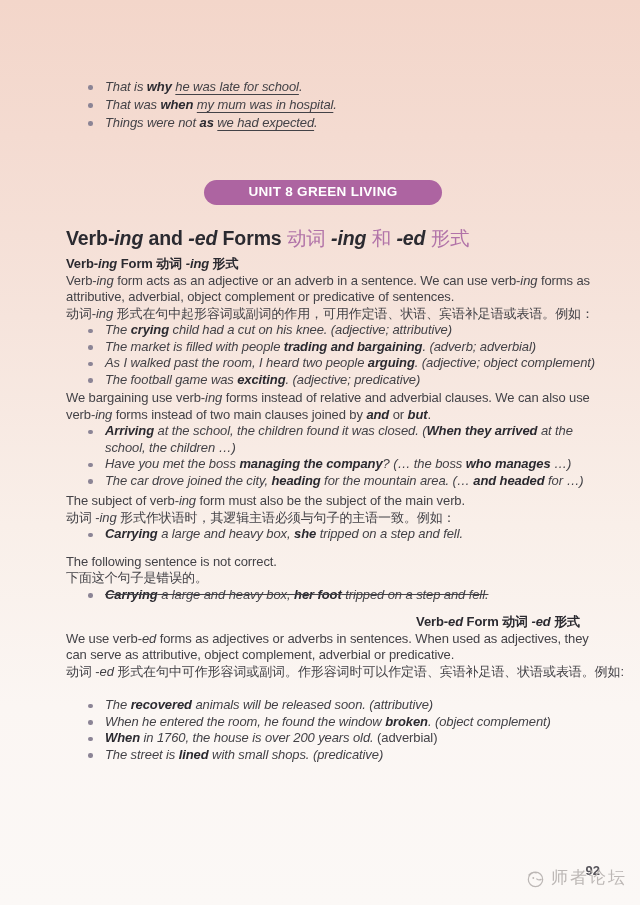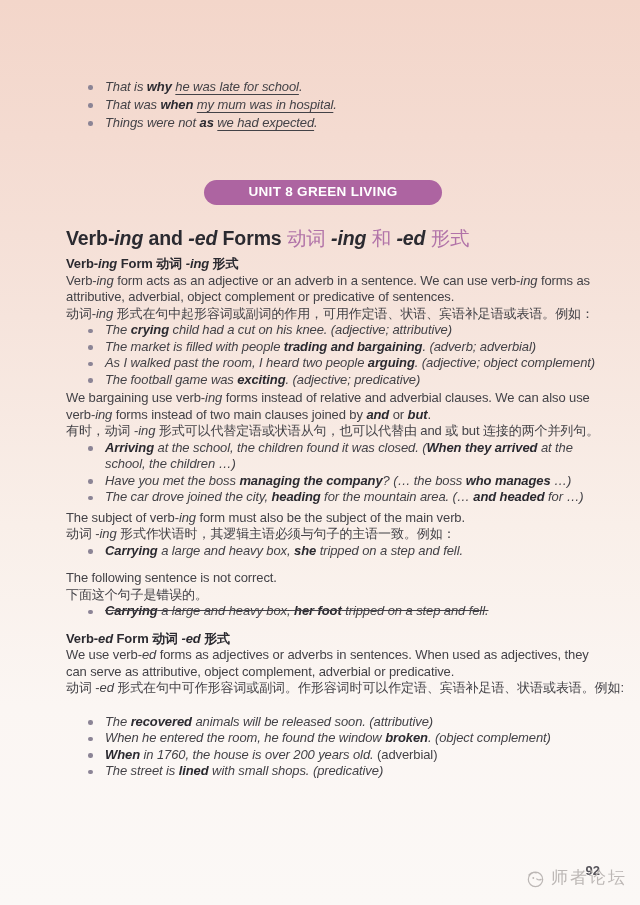--- a/index.html
+++ b/index.html
@@ -32,21 +32,21 @@
   .banner-row{margin-top:48px;text-align:center;}
   .banner{
     display:inline-block;background:#ad64a1;color:#ffffff;
     font-weight:bold;font-size:13.5px;letter-spacing:0.3px;
     line-height:14px;padding:5px 45px 6px;border-radius:13px;
   }
   
   .h1{margin-top:22px;font-size:19.5px;line-height:23px;font-weight:bold;color:#a4569d;white-space:nowrap;}
   .h1 .cn{font-weight:normal;color:#b173a8;}
   .h2{margin-top:6px;font-weight:bold;color:#2f2e34;white-space:nowrap;}
-  .h2-ed{margin-top:11px;}
+  .h2-ed{margin-top:11px;text-align:right;}
   
   .para .line{white-space:nowrap;}
   .mt2{margin-top:2px;}
   .mt4{margin-top:4px;}
   .mt11{margin-top:11px;}
   .mt17{margin-top:17px;}
   
   span.b{font-weight:bold;color:#2b2a30;}
   span.i{font-style:italic;}
   span.u{text-decoration:underline;text-underline-offset:2.5px;}
@@ -92,21 +92,20 @@
     <div>
         <div class="bullet-line"><span>The </span><span class="b">crying</span><span> child had a cut on his knee. (adjective; attributive)</span></div>
         <div class="bullet-line"><span>The market is filled with people </span><span class="b">trading and bargaining</span><span>. (adverb; adverbial)</span></div>
         <div class="bullet-line"><span>As I walked past the room, I heard two people </span><span class="b">arguing</span><span>. (adjective; object complement)</span></div>
         <div class="bullet-line"><span>The football game was </span><span class="b">exciting</span><span>. (adjective; predicative)</span></div>
       </div>
 
     <div class="para mt2">
         <div class="line"><span>We bargaining use verb-</span><span class="i">ing</span><span> forms instead of relative and adverbial clauses. We can also use</span></div>
         <div class="line"><span>verb-</span><span class="i">ing</span><span> forms instead of two main clauses joined by </span><span class="b i">and</span><span> or </span><span class="b i">but</span><span>.</span></div>
-        <div class="line"><span>有时，动词 -</span><span class="i">ing</span><span> 形式可以代替定语或状语从句，也可以代替由 and 或 but 连接的两个并列句。</span></div>
       </div>
 
     <div>
         <div class="bullet-line"><span class="b">Arriving</span><span> at the school, the children found it was closed. (</span><span class="b">When they arrived</span><span> at the</span></div>
         <div class="bullet-line cont"><span>school, the children …)</span></div>
         <div class="bullet-line"><span>Have you met the boss </span><span class="b">managing the company</span><span>? (… the boss </span><span class="b">who manages</span><span> …)</span></div>
         <div class="bullet-line"><span>The car drove joined the city, </span><span class="b">heading</span><span> for the mountain area. (… </span><span class="b">and headed</span><span> for …)</span></div>
       </div>
 
     <div class="para mt4">

